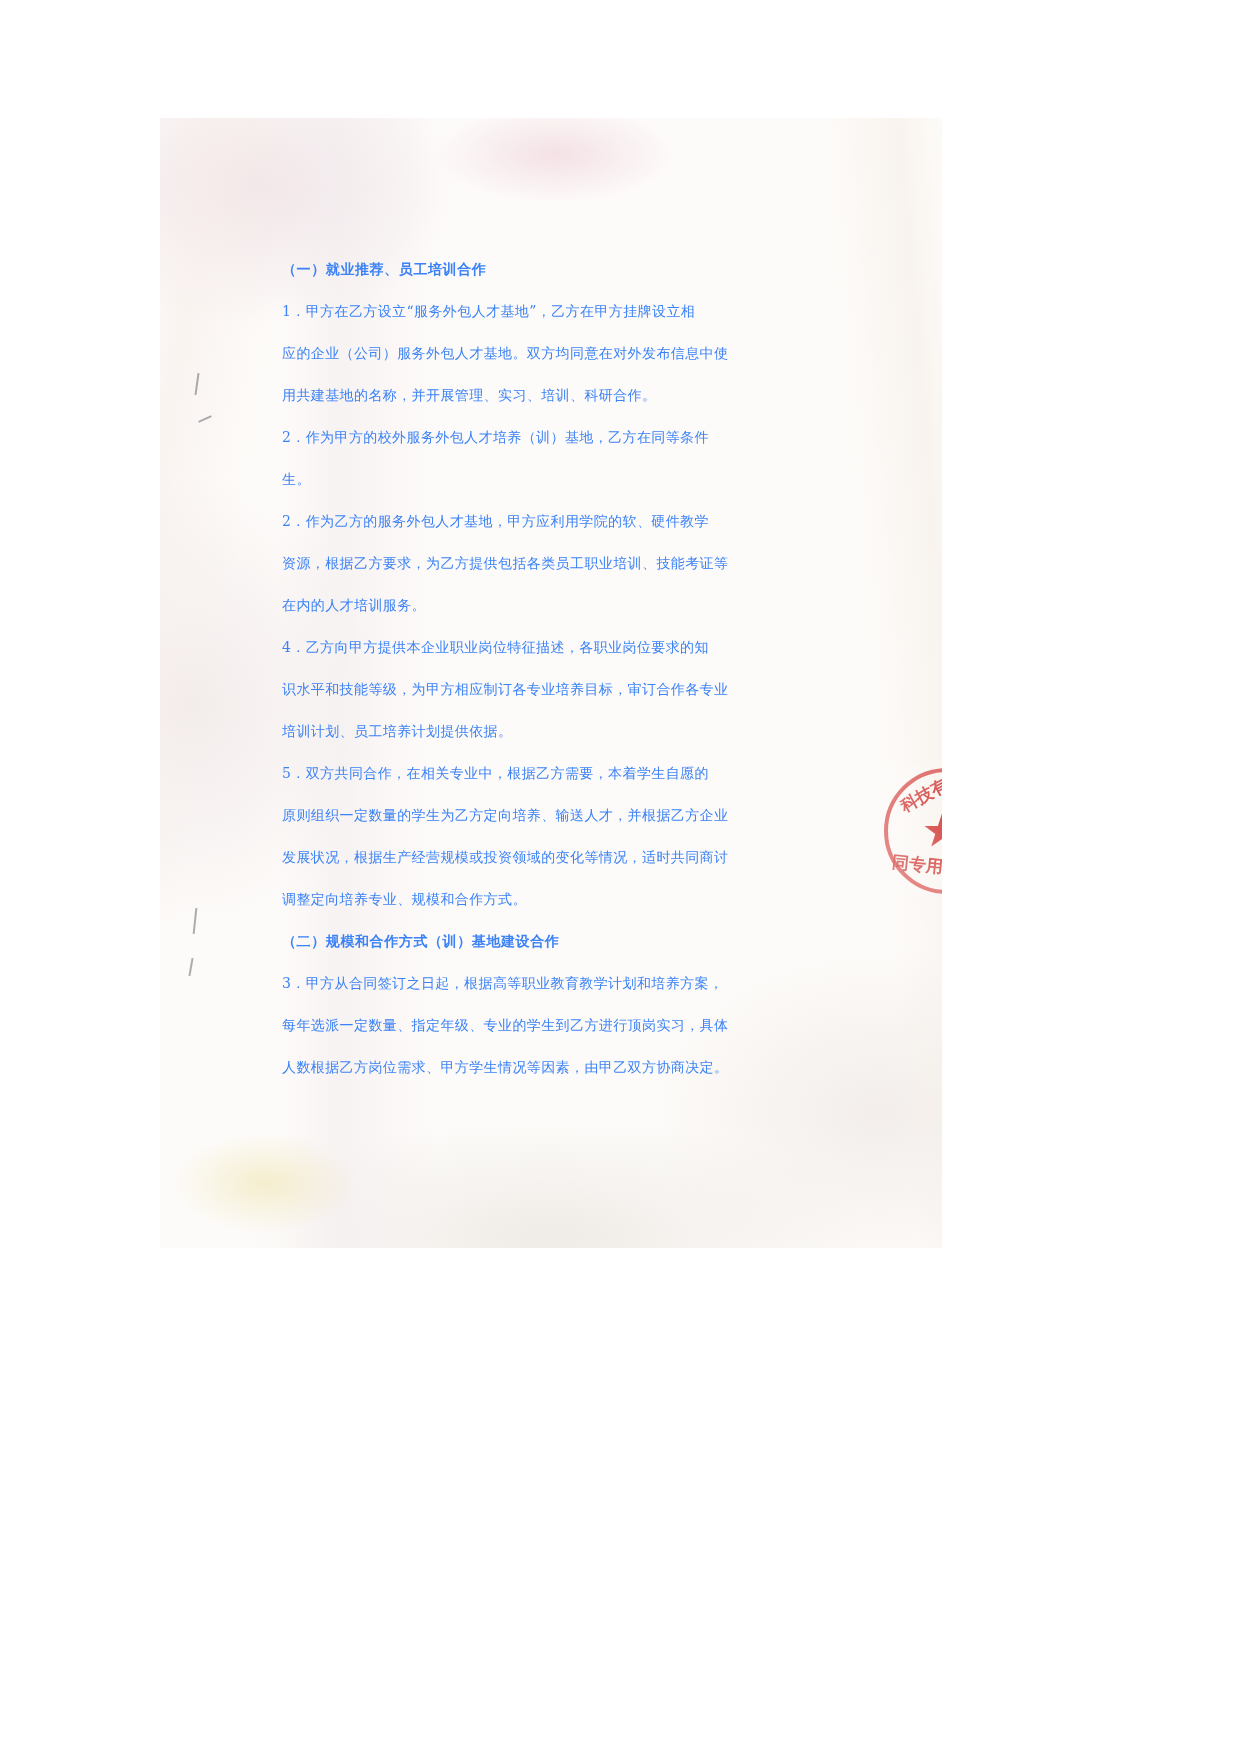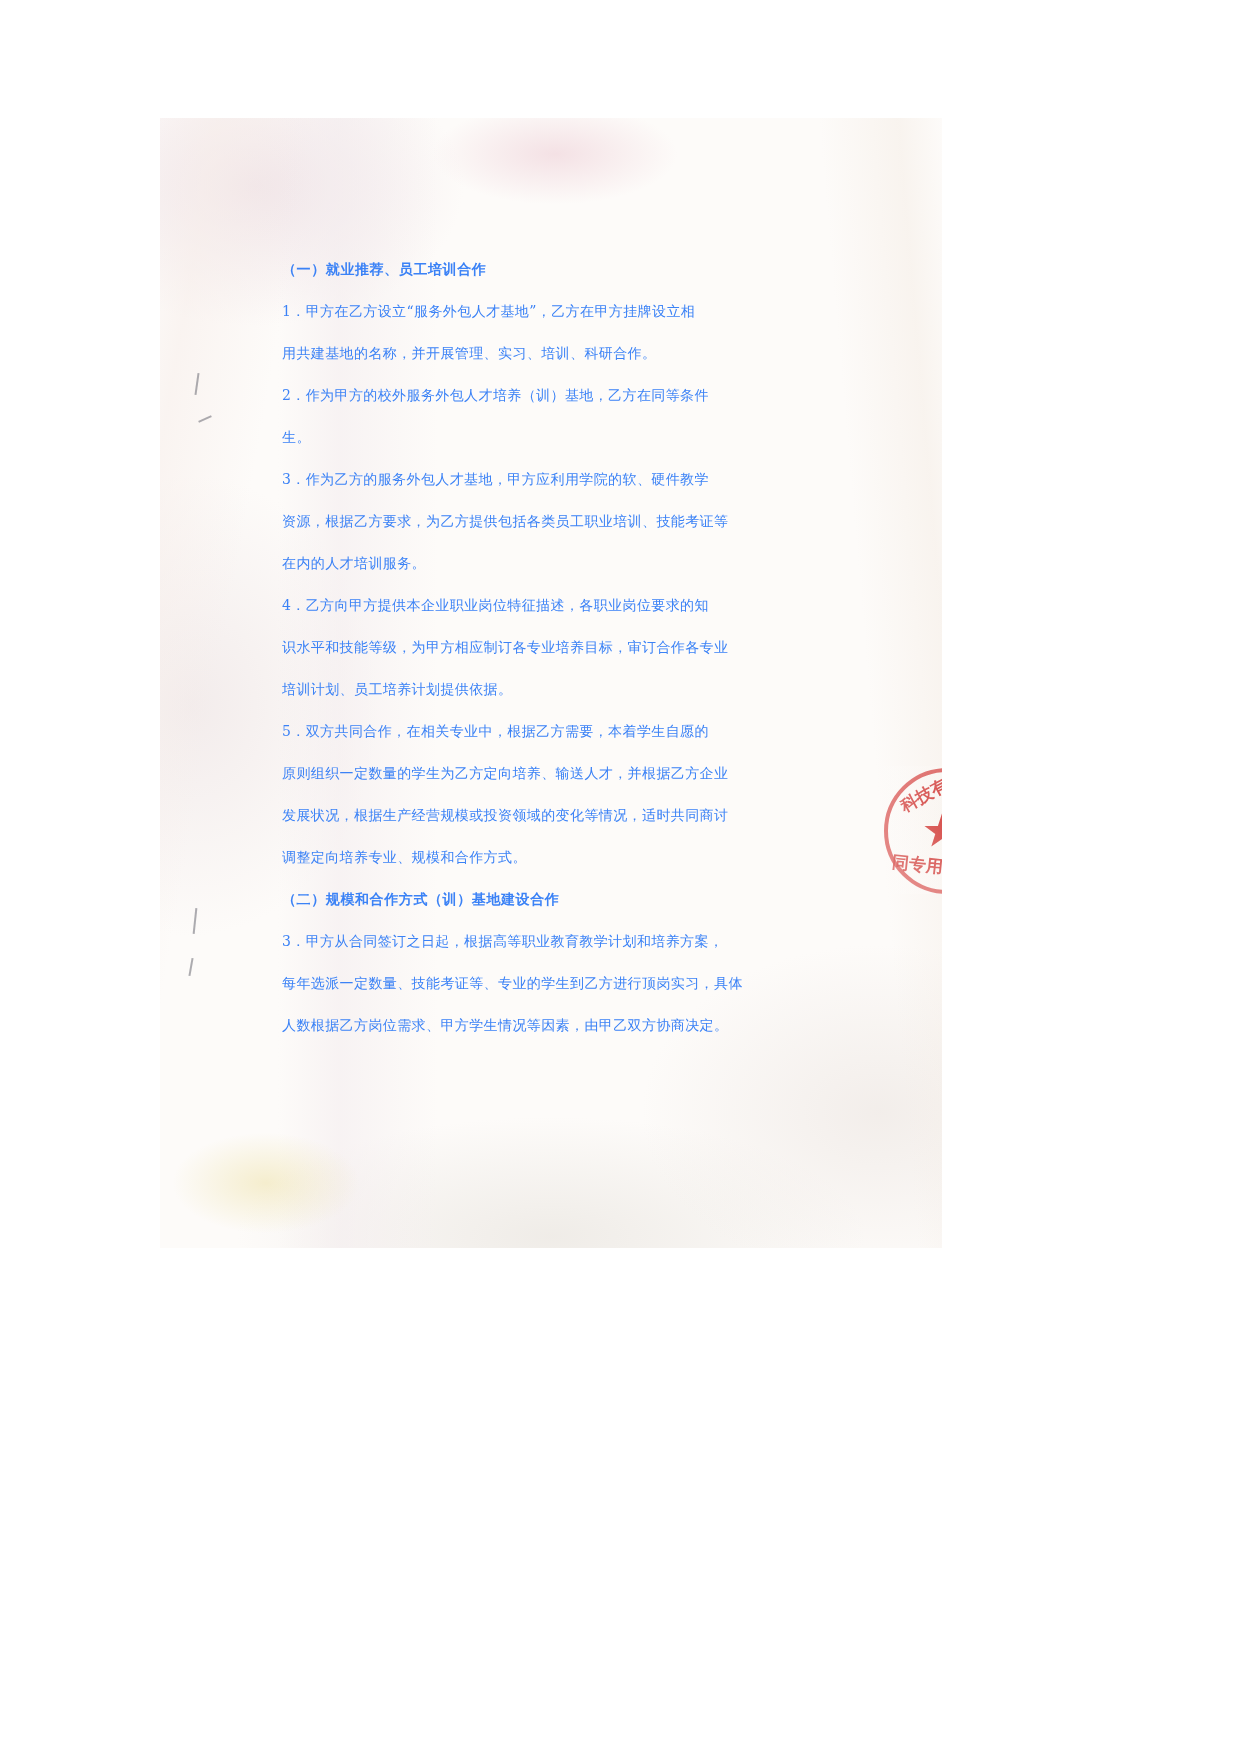--- a/index.html
+++ b/index.html
@@ -152,30 +152,31 @@
   <div class="pen-mark pen-4"></div>
 
   <div id="doc-body">
 
     <div class="para-block">
       <div class="doc-line heading">（一）就业推荐、员工培训合作</div>
     </div>
 
     <div class="para-block">
       <div class="doc-line">1．甲方在乙方设立“服务外包人才基地”，乙方在甲方挂牌设立相</div>
+      <div class="doc-line">应的企业（公司）服务外包人才基地。双方均同意在对外发布信息中使</div>
       <div class="doc-line">用共建基地的名称，并开展管理、实习、培训、科研合作。</div>
     </div>
 
     <div class="para-block">
       <div class="doc-line">2．作为甲方的校外服务外包人才培养（训）基地，乙方在同等条件</div>
       <div class="doc-line">生。</div>
     </div>
 
     <div class="para-block">
-      <div class="doc-line">3．作为乙方的服务外包人才基地，甲方应利用学院的软、硬件教学</div>
+      <div class="doc-line">2．作为乙方的服务外包人才基地，甲方应利用学院的软、硬件教学</div>
       <div class="doc-line">资源，根据乙方要求，为乙方提供包括各类员工职业培训、技能考证等</div>
       <div class="doc-line">在内的人才培训服务。</div>
     </div>
 
     <div class="para-block">
       <div class="doc-line">4．乙方向甲方提供本企业职业岗位特征描述，各职业岗位要求的知</div>
       <div class="doc-line">识水平和技能等级，为甲方相应制订各专业培养目标，审订合作各专业</div>
       <div class="doc-line">培训计划、员工培养计划提供依据。</div>
     </div>
 
@@ -185,21 +186,21 @@
       <div class="doc-line">发展状况，根据生产经营规模或投资领域的变化等情况，适时共同商讨</div>
       <div class="doc-line">调整定向培养专业、规模和合作方式。</div>
     </div>
 
     <div class="para-block">
       <div class="doc-line heading">（二）规模和合作方式（训）基地建设合作</div>
     </div>
 
     <div class="para-block">
       <div class="doc-line">3．甲方从合同签订之日起，根据高等职业教育教学计划和培养方案，</div>
-      <div class="doc-line">每年选派一定数量、技能考证等、专业的学生到乙方进行顶岗实习，具体</div>
+      <div class="doc-line">每年选派一定数量、指定年级、专业的学生到乙方进行顶岗实习，具体</div>
       <div class="doc-line">人数根据乙方岗位需求、甲方学生情况等因素，由甲乙双方协商决定。</div>
     </div>
 
 
   </div>
 
   <div id="seal">
     <div class="ring"></div>
     <div class="star">★</div>
     <div class="seal-text st-top">科技有限</div>

